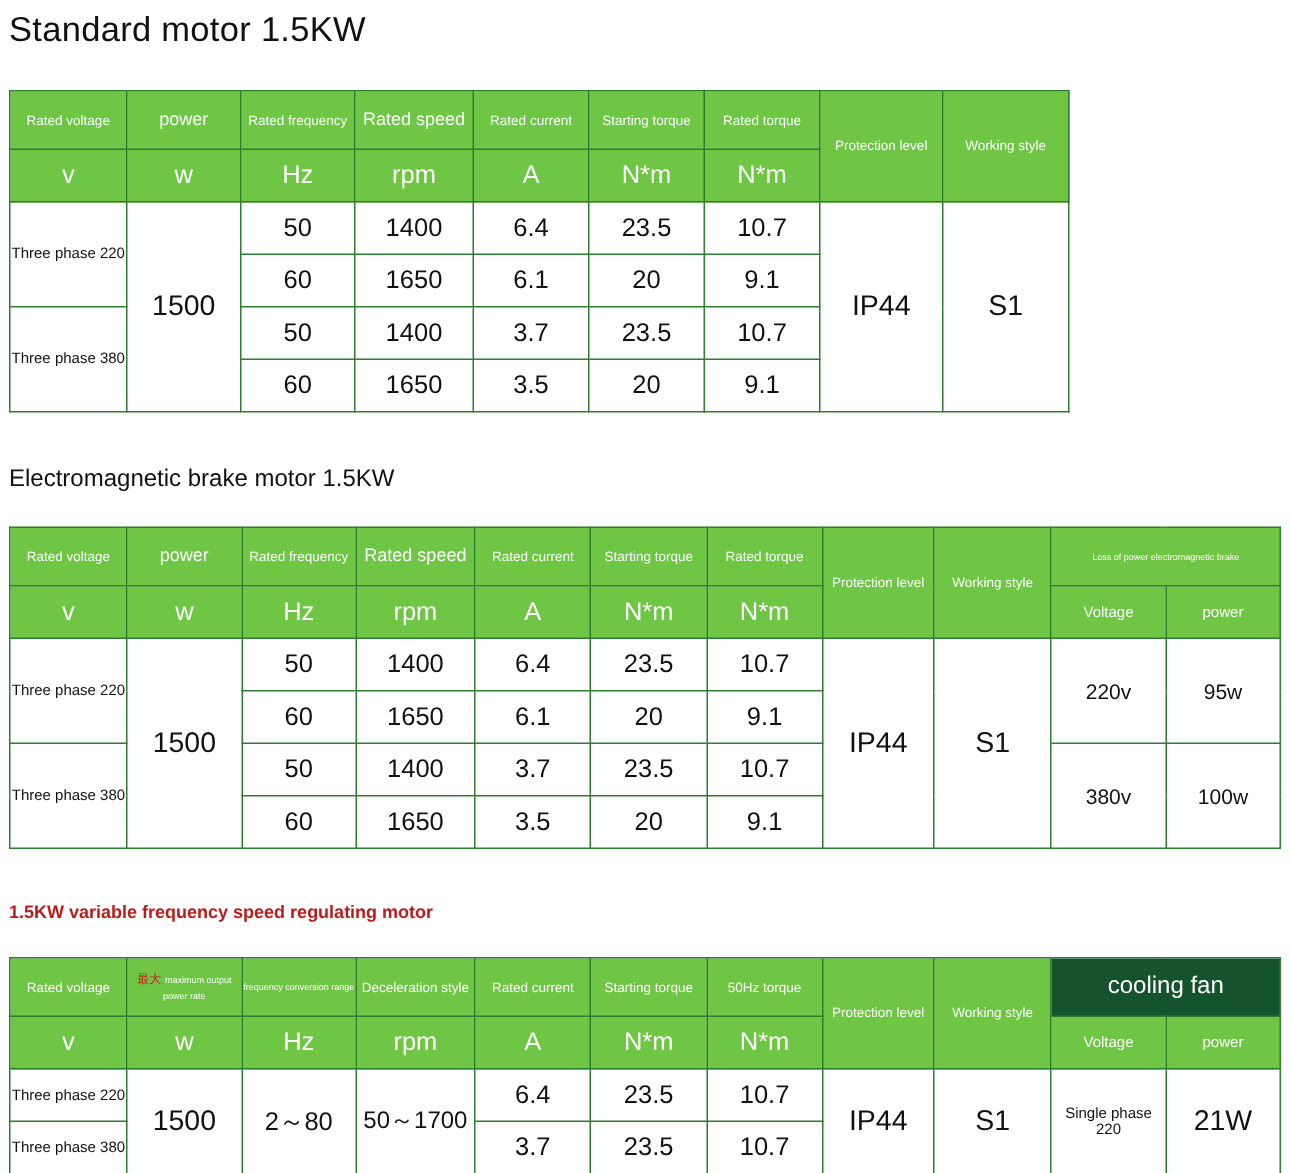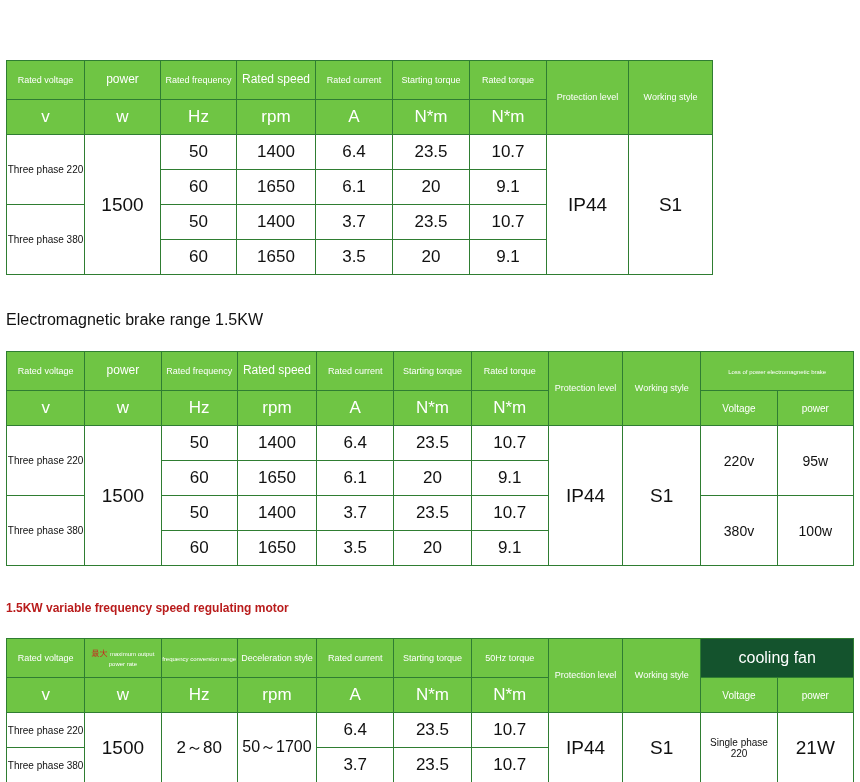--- a/index.html
+++ b/index.html
@@ -114,20 +114,21 @@
     font-size: 6px;
     color: #fff;
     line-height: 1.25;
   }
 </style>
 </head>
 <body>
 
 <div class="page">
 
+  <div class="title-main">Standard motor 1.5KW</div>
 
   <table class="spec" style="left:6px; top:60px; width:706px;">
     <colgroup>
       <col style="width:78px">
         <col style="width:76px">
         <col style="width:76px">
       <col style="width:79px">
         <col style="width:77px">
         <col style="width:77px">
       <col style="width:77px">
@@ -184,21 +185,21 @@
     <tr>
       <td class="val">60</td>
       <td class="val">1650</td>
       <td class="val">3.5</td>
       <td class="val">20</td>
       <td class="val">9.1</td>
     </tr>
   </tbody>
     </table>
 
-  <div class="title-sub" style="left:6px; top:311px;">Electromagnetic brake range 1.5KW</div>
+  <div class="title-sub" style="left:6px; top:311px;">Electromagnetic brake motor 1.5KW</div>
 
   <table class="spec" style="left:6px; top:351px; width:848px;">
     <colgroup>
       <col style="width:78px">
         <col style="width:76px">
         <col style="width:76px">
       <col style="width:79px">
         <col style="width:77px">
         <col style="width:77px">
       <col style="width:77px">

